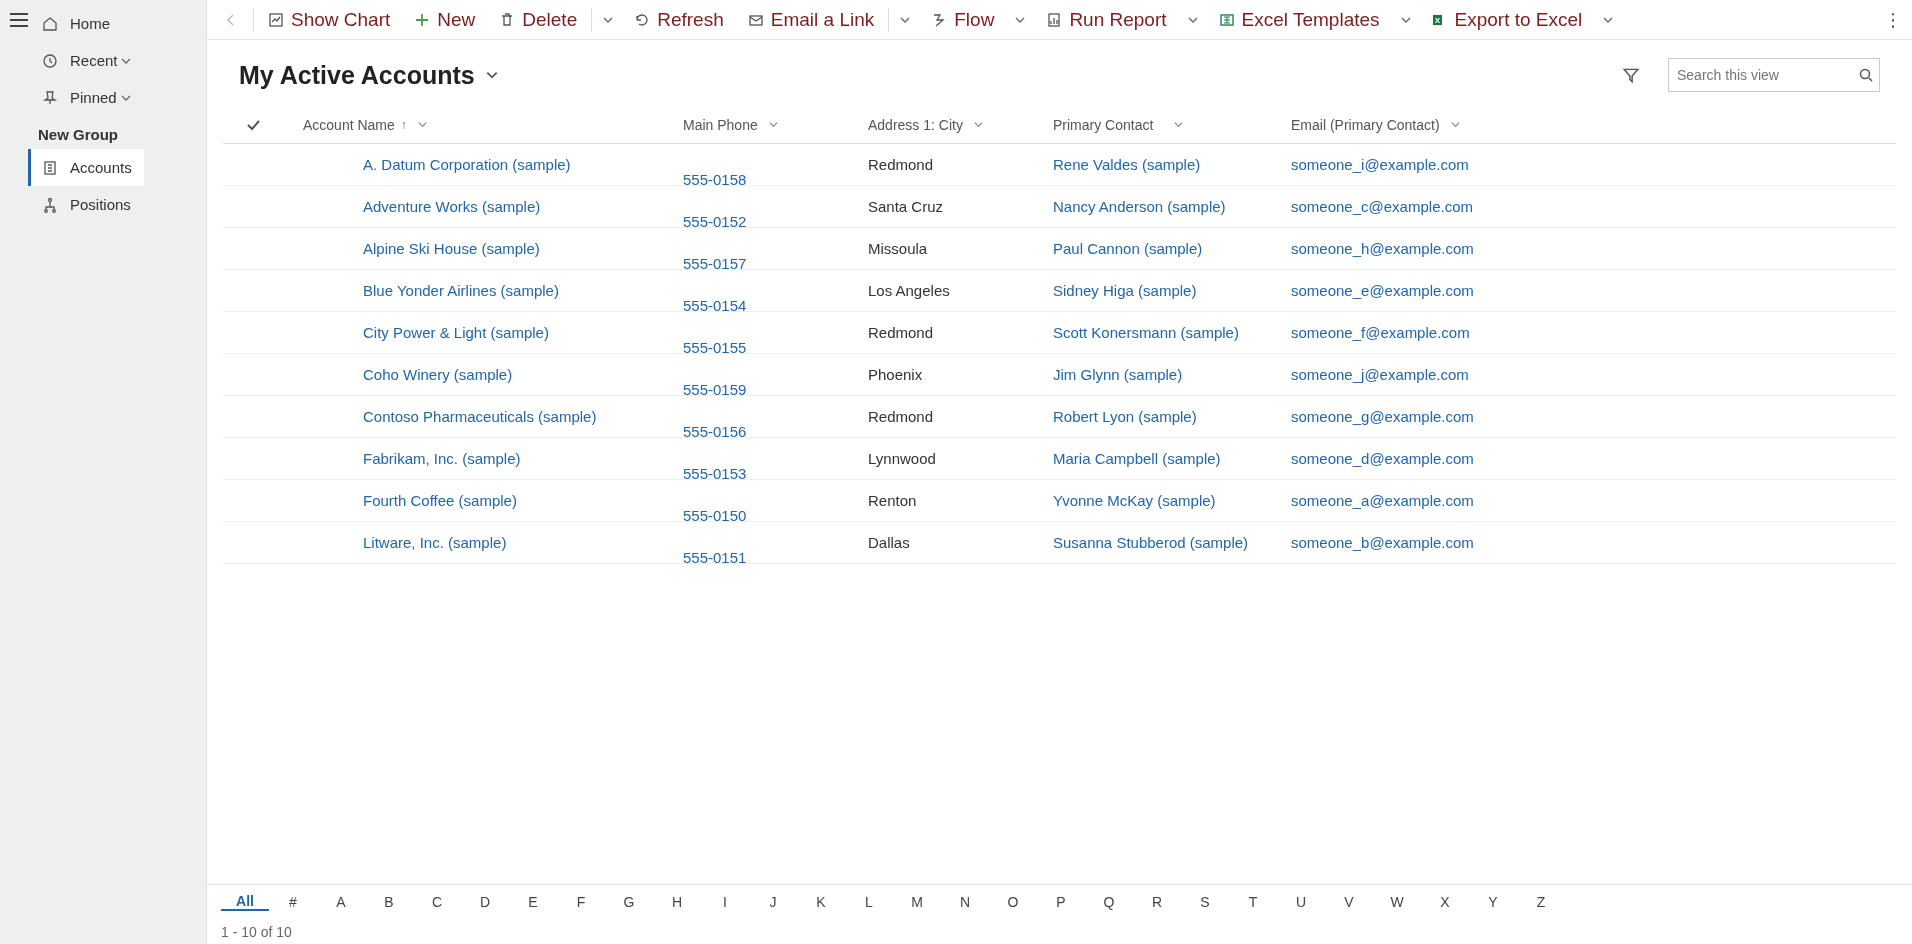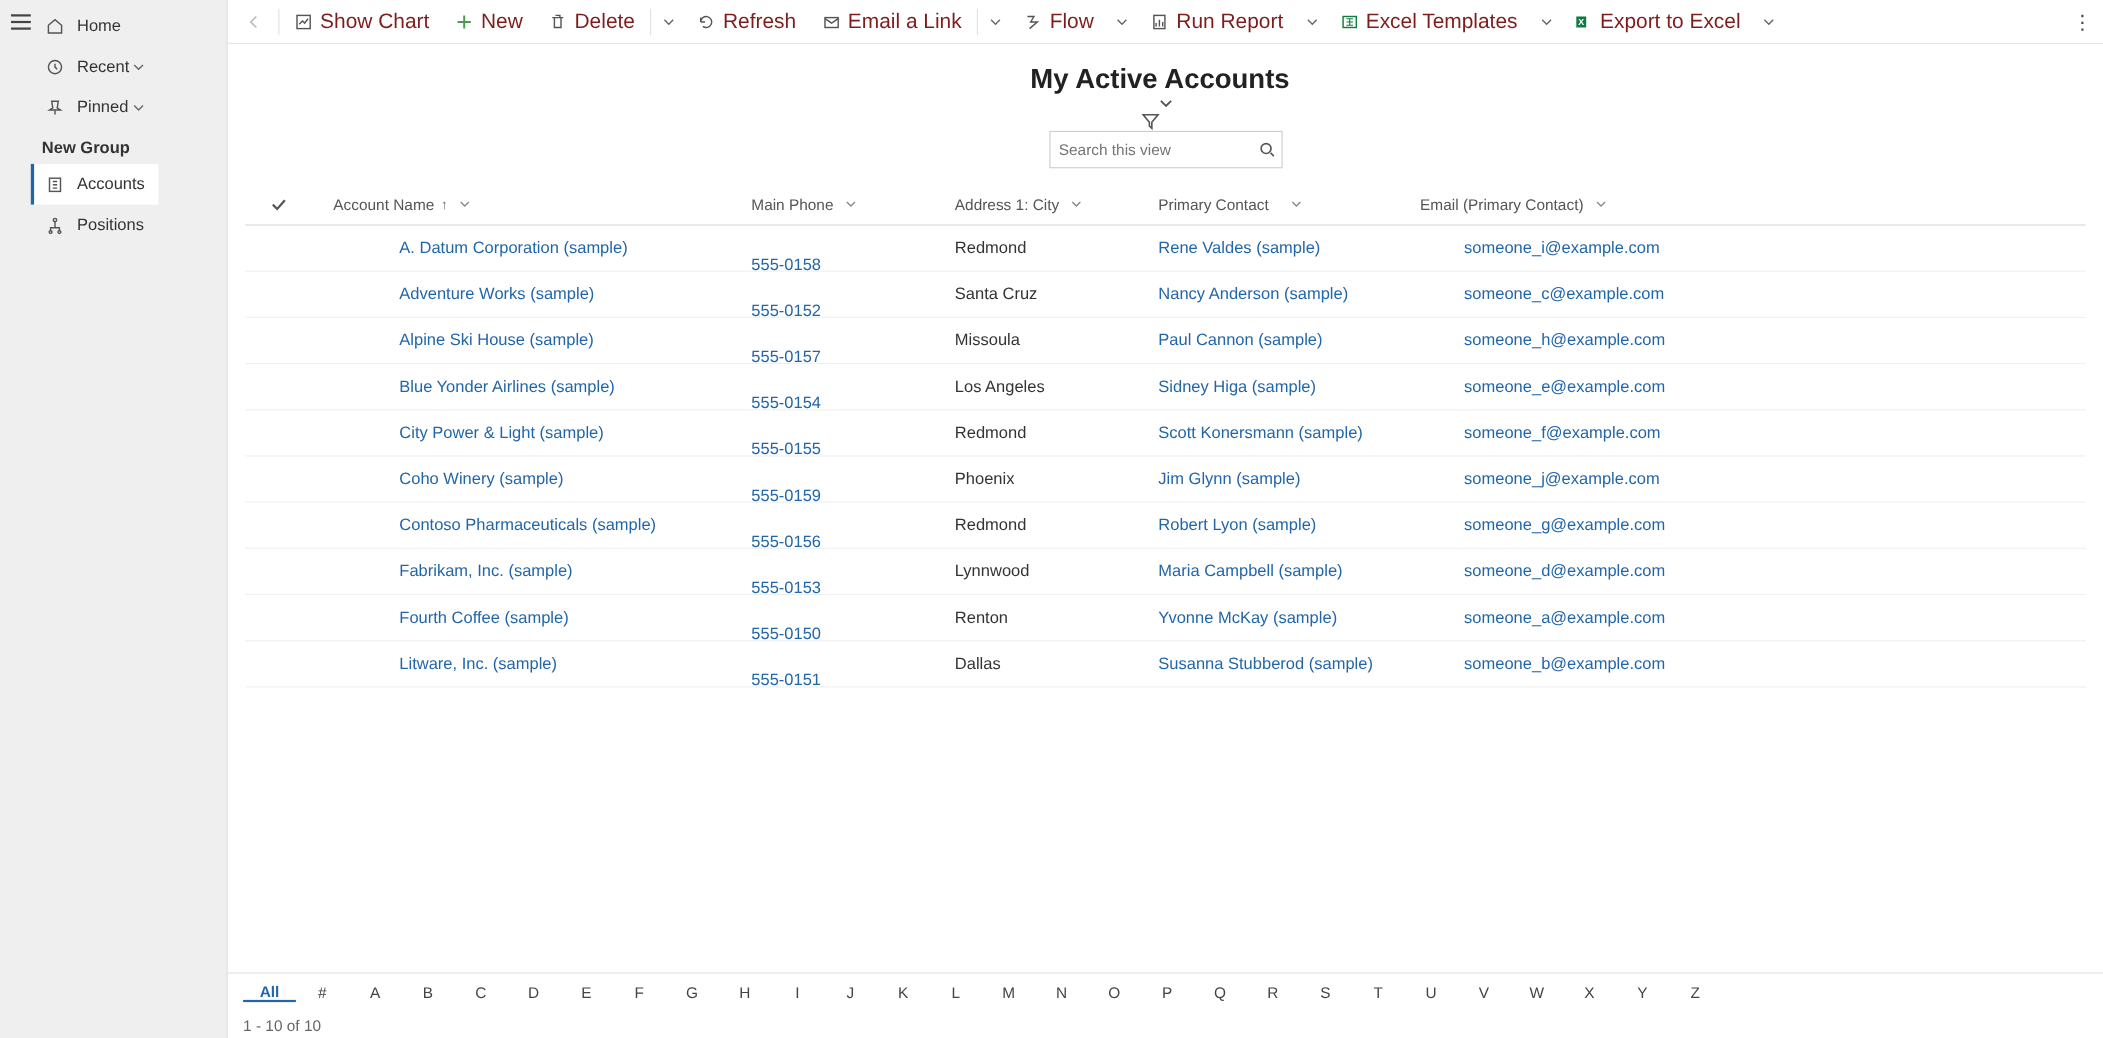--- a/index.html
+++ b/index.html
@@ -90,21 +90,20 @@
 .cmd-btn .cmd-label { font-size: 19px; color: #7f1d1d; }
 .cmd-sep { width: 1px; height: 24px; background: #e0e0e0; margin: 0 2px; }
 .cmd-chevron { width: 28px; display: flex; justify-content: center; color: #666; font-size: 11px; }
 .cmd-spacer { flex: 1; }
 .cmd-more { width: 30px; display: flex; justify-content: center; font-size: 18px; color: #444; }
 
 .view-header {
   display: flex;
   align-items: center;
   padding: 18px 32px 14px 32px;
-  flex-direction: column;
 }
 .view-title {
   font-size: 25px;
   font-weight: 600;
   color: #222;
   margin-right: 10px;
 }
 .view-title-chev { font-size: 14px; color: #666; }
 .view-header-spacer { flex: 1; }
 .filter-icon { margin-right: 28px; color: #555; }
@@ -147,21 +146,21 @@
   display: flex;
   align-items: center;
   height: 42px;
   border-bottom: 1px solid #efefef;
   font-size: 15px;
 }
 .cell-name { width: 400px; padding-left: 80px; color: #2266aa; }
 .cell-phone { width: 185px; color: #2266aa; margin-top: 29px; }
 .cell-city { width: 185px; color: #333; padding-left: 0; }
 .cell-contact { width: 238px; color: #2266aa; }
-.cell-email { width: 260px; color: #2266aa; margin-left: 40px; }
+.cell-email { width: 260px; color: #2266aa; }
 .cell-check { width: 60px; }
 
 .alpha-bar {
   height: 34px;
   border-top: 1px solid #e0e0e0;
   display: flex;
   align-items: center;
   padding: 0 14px;
 }
 .alpha-item {

